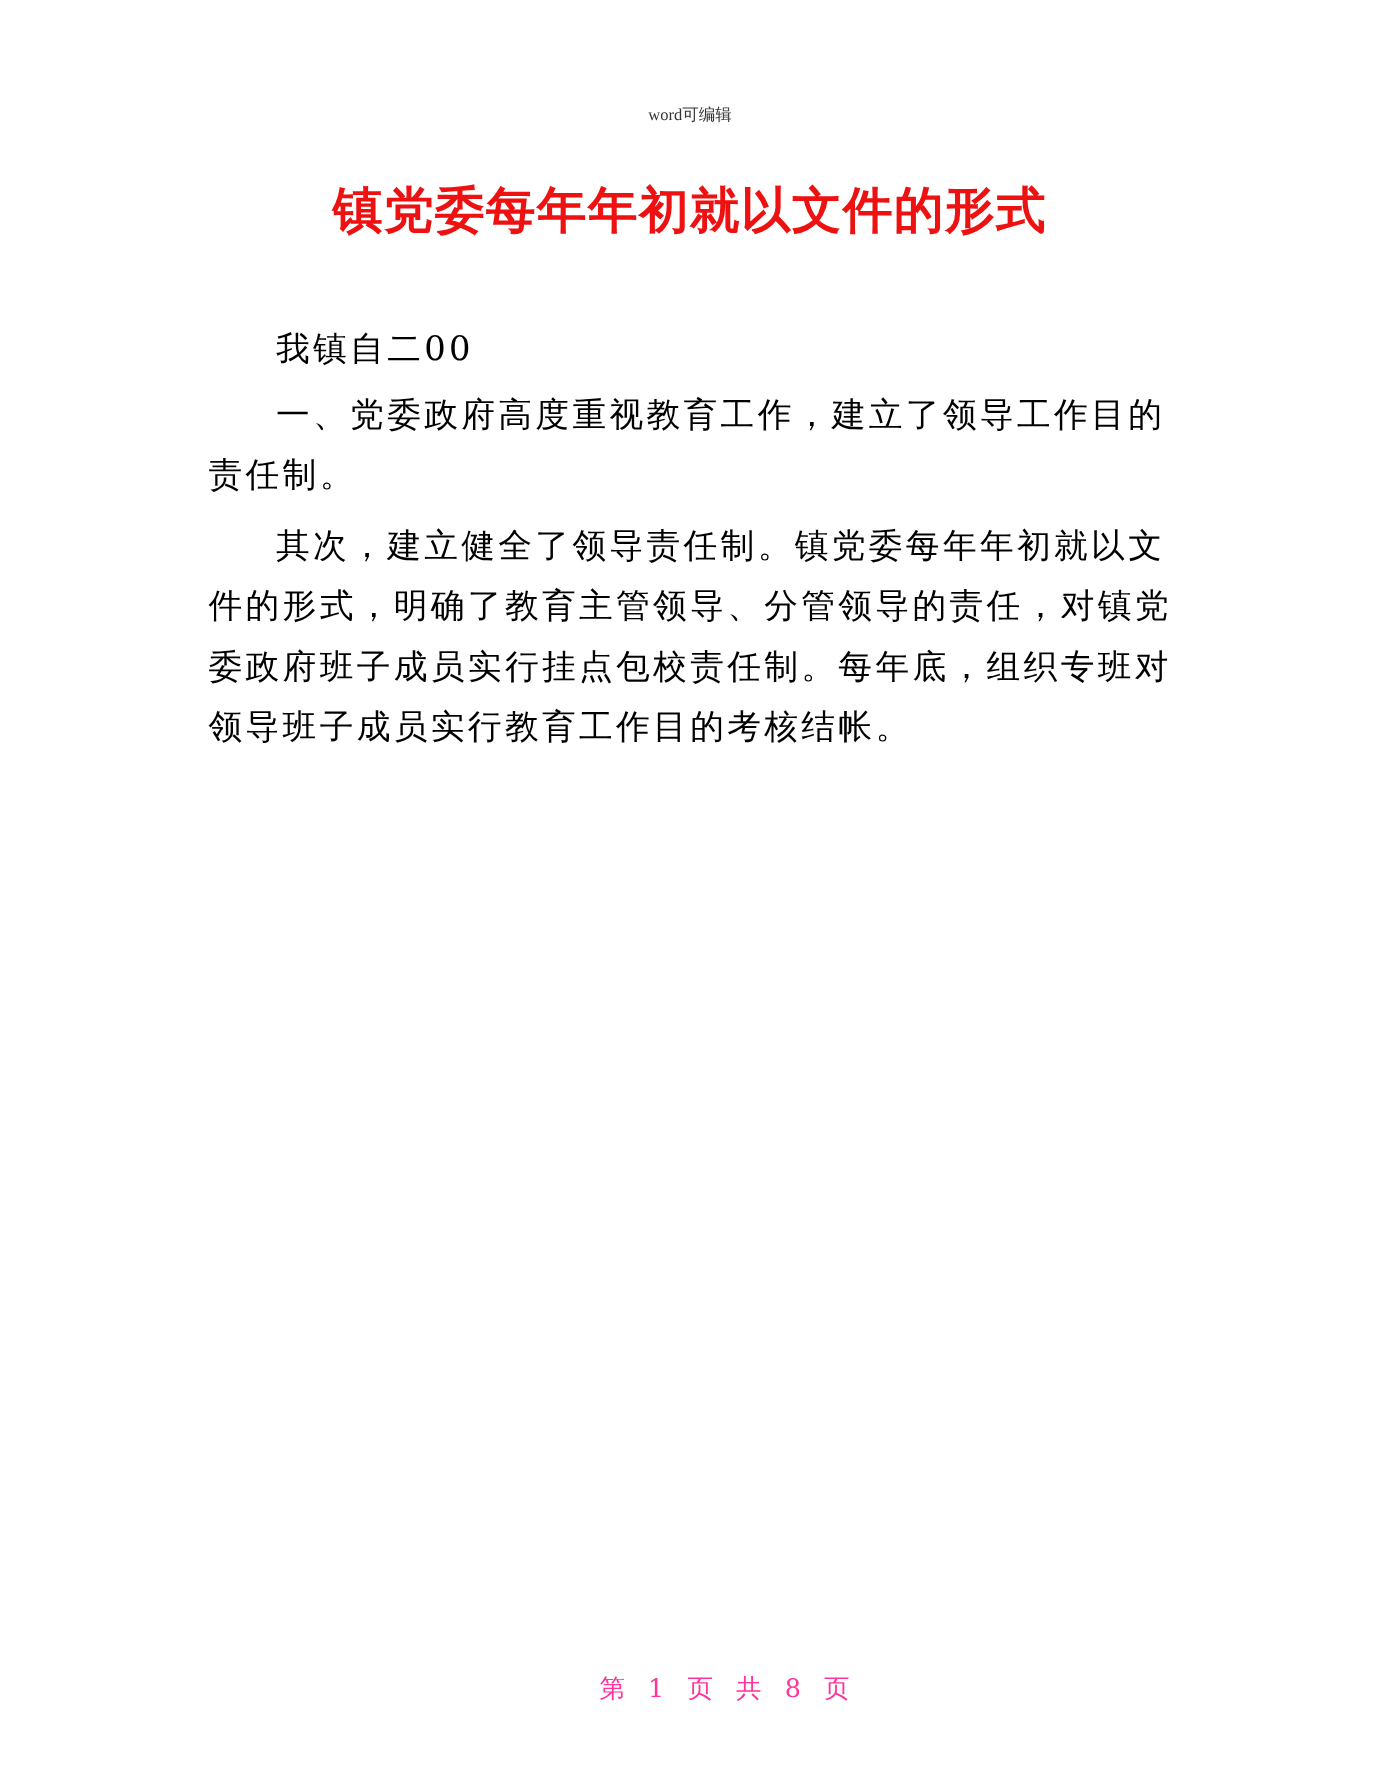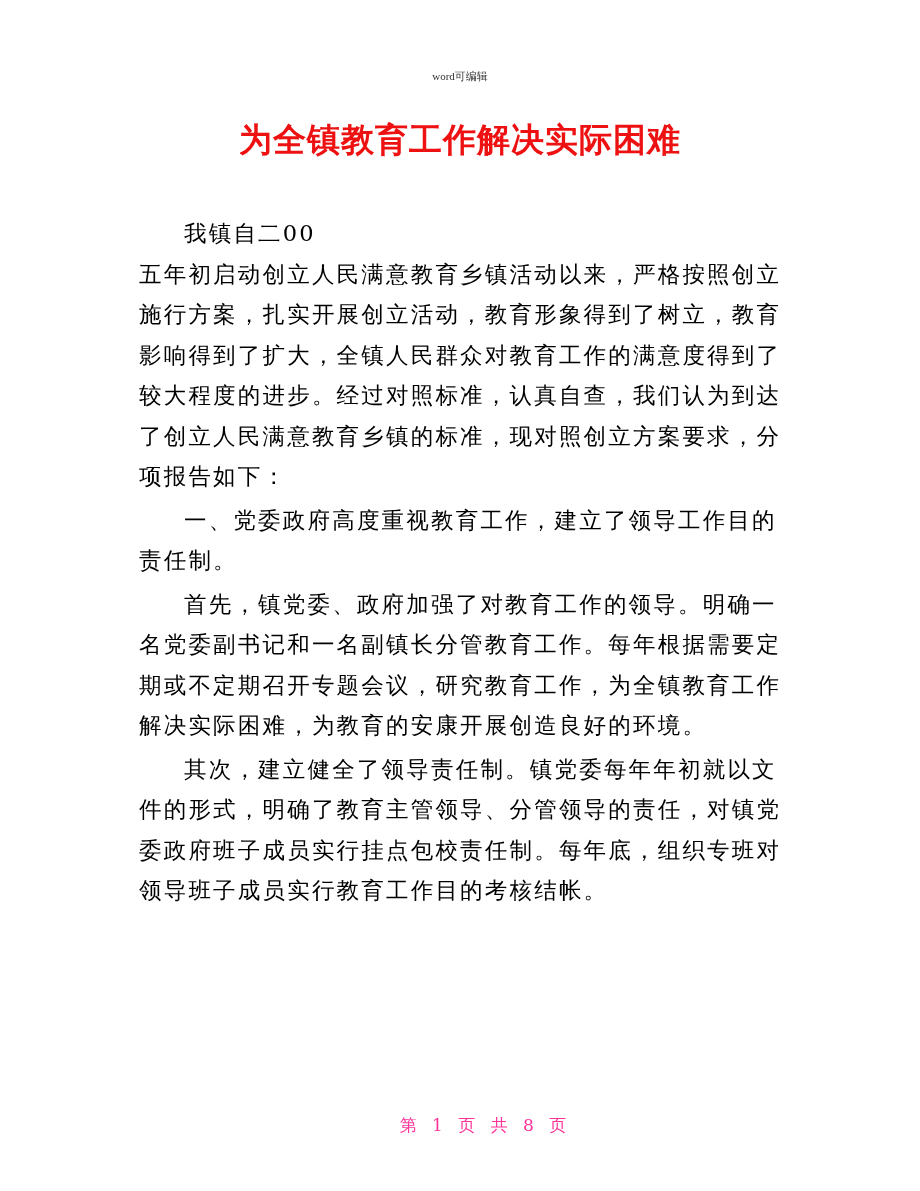--- a/index.html
+++ b/index.html
@@ -67,26 +67,24 @@
       word-spacing: 6px;
       letter-spacing: 2px;
       padding-left: 24px;
     }
   </style>
 </head>
 <body>
 
 <div class="header-note">word可编辑</div>
 
-<div class="title">为全镇教育工作解决实际困难</div>
+<div class="title">镇党委每年年初就以文件的形式</div>
 
 <div class="body-text">
   <p class="indent">我镇自二00</p>
-  <p>五年初启动创立人民满意教育乡镇活动以来，严格按照创立施行方案，扎实开展创立活动，教育形象得到了树立，教育影响得到了扩大，全镇人民群众对教育工作的满意度得到了较大程度的进步。经过对照标准，认真自查，我们认为到达了创立人民满意教育乡镇的标准，现对照创立方案要求，分项报告如下：</p>
   <div class="gap"></div>
   <p class="indent">一、党委政府高度重视教育工作，建立了领导工作目的责任制。</p>
   <div class="gap"></div>
-  <p class="indent">首先，镇党委、政府加强了对教育工作的领导。明确一名党委副书记和一名副镇长分管教育工作。每年根据需要定期或不定期召开专题会议，研究教育工作，为全镇教育工作解决实际困难，为教育的安康开展创造良好的环境。</p>
   <div class="gap"></div>
   <p class="indent">其次，建立健全了领导责任制。镇党委每年年初就以文件的形式，明确了教育主管领导、分管领导的责任，对镇党委政府班子成员实行挂点包校责任制。每年底，组织专班对领导班子成员实行教育工作目的考核结帐。</p>
 </div>
 
 <div class="footer">第 1 页 共 8 页</div>
 
 </body></html>

